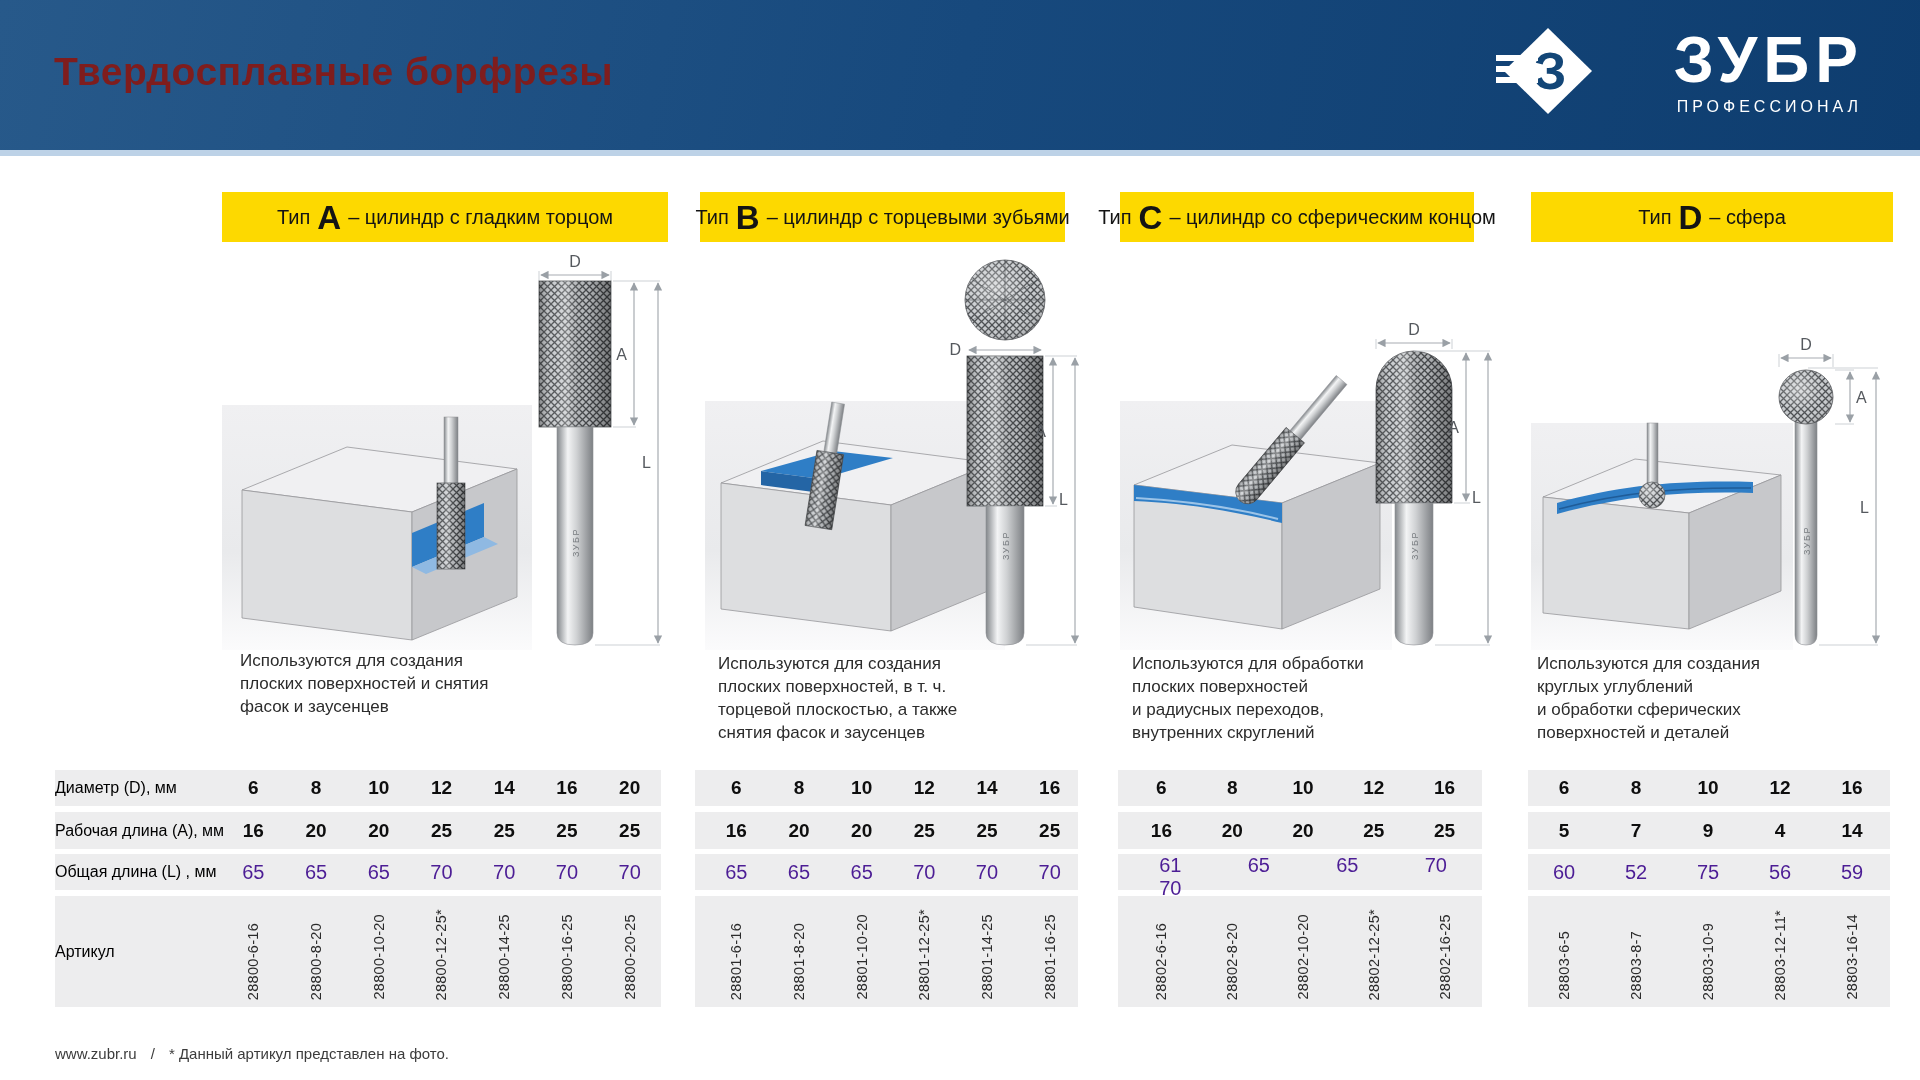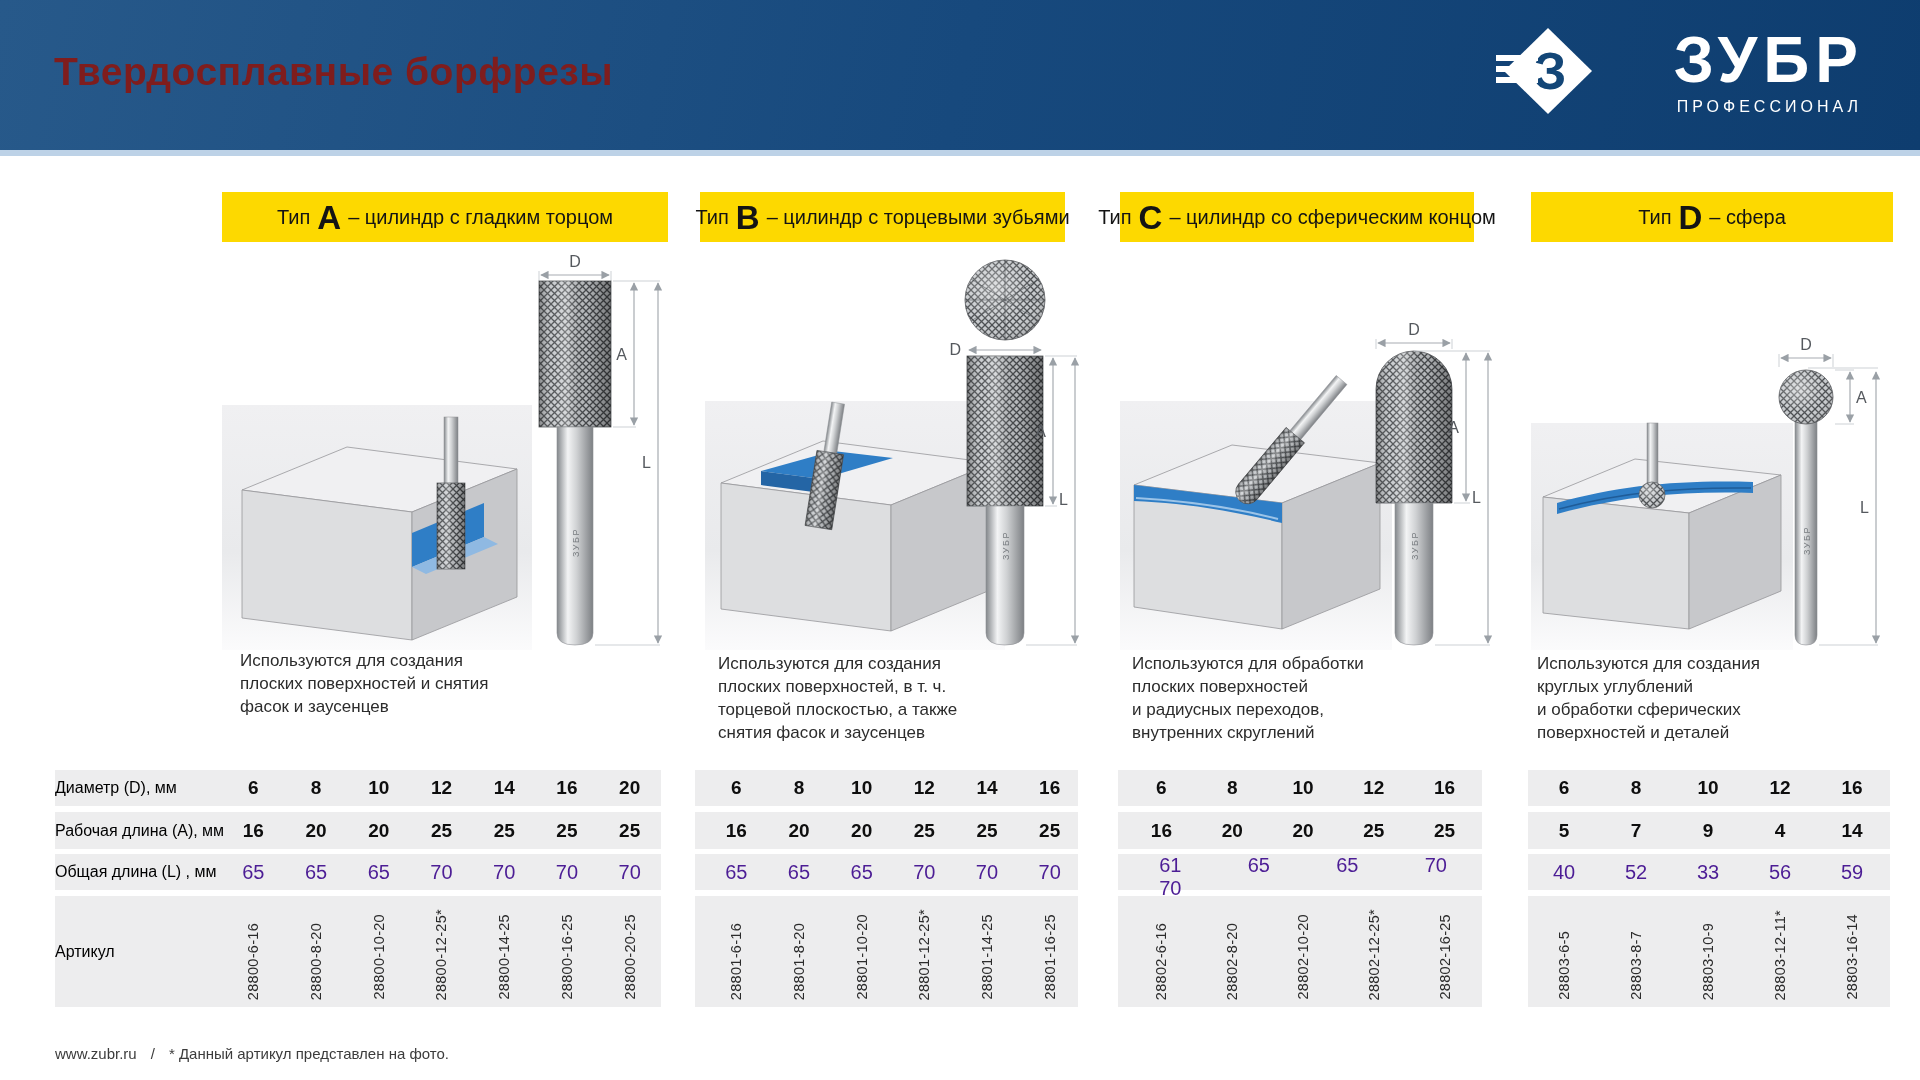--- a/index.html
+++ b/index.html
@@ -385,23 +385,23 @@
     <div class="cell">16</div>
   </div>
 <div class="abs grid grid-a r-a" style="left: 1528px; width: 360px; grid-template-columns: repeat(5, 1fr);">
     <div class="cell">5</div>
     <div class="cell">7</div>
     <div class="cell">9</div>
     <div class="cell">4</div>
     <div class="cell">14</div>
   </div>
 <div class="abs grid grid-l r-l" style="left: 1528px; width: 360px; grid-template-columns: repeat(5, 1fr);">
-    <div class="cell">40</div>
+    <div class="cell">60</div>
     <div class="cell">52</div>
-    <div class="cell">33</div>
+    <div class="cell">75</div>
     <div class="cell">56</div>
     <div class="cell">59</div>
   </div>
 <div class="abs grid grid-sku r-sku" style="left: 1528px; width: 360px; grid-template-columns: repeat(5, 1fr);">
     <div class="cell">28803-6-5</div>
     <div class="cell">28803-8-7</div>
     <div class="cell">28803-10-9</div>
     <div class="cell">28803-12-11*</div>
     <div class="cell">28803-16-14</div>
   </div>

